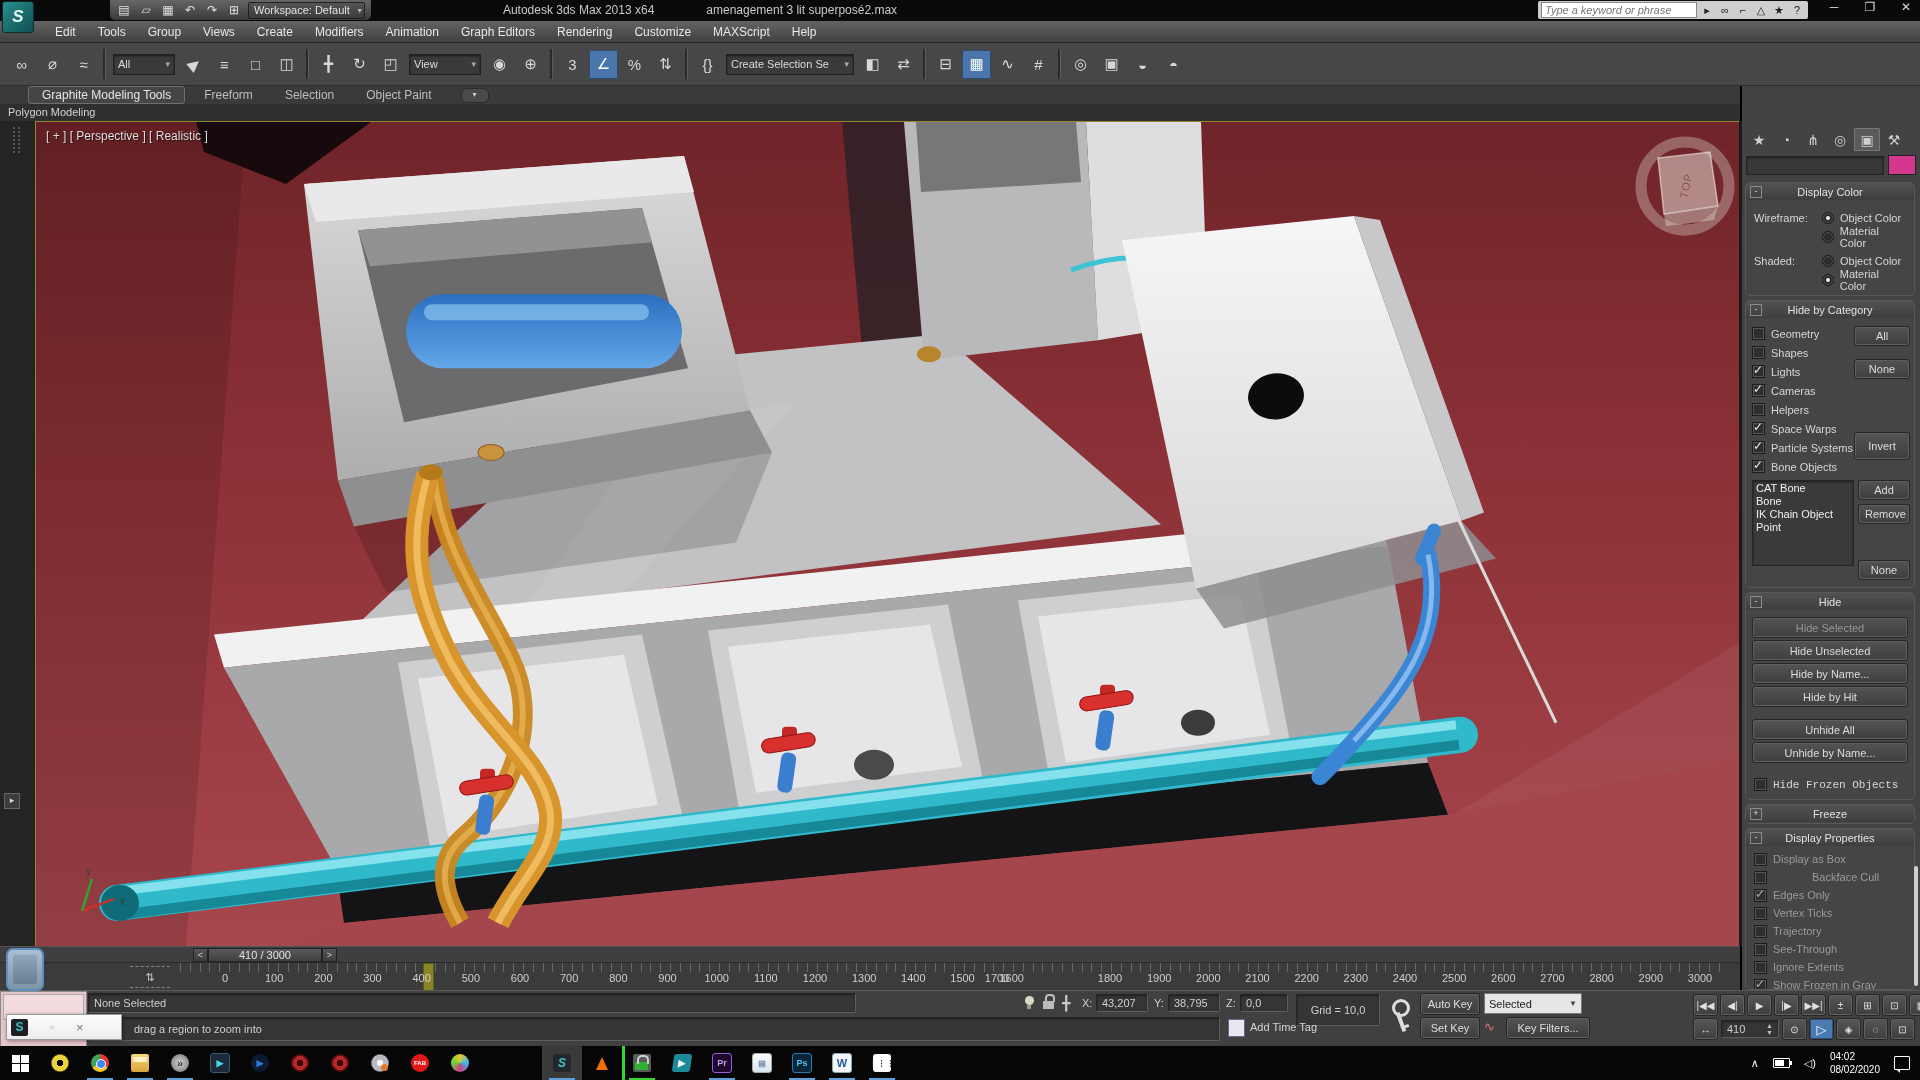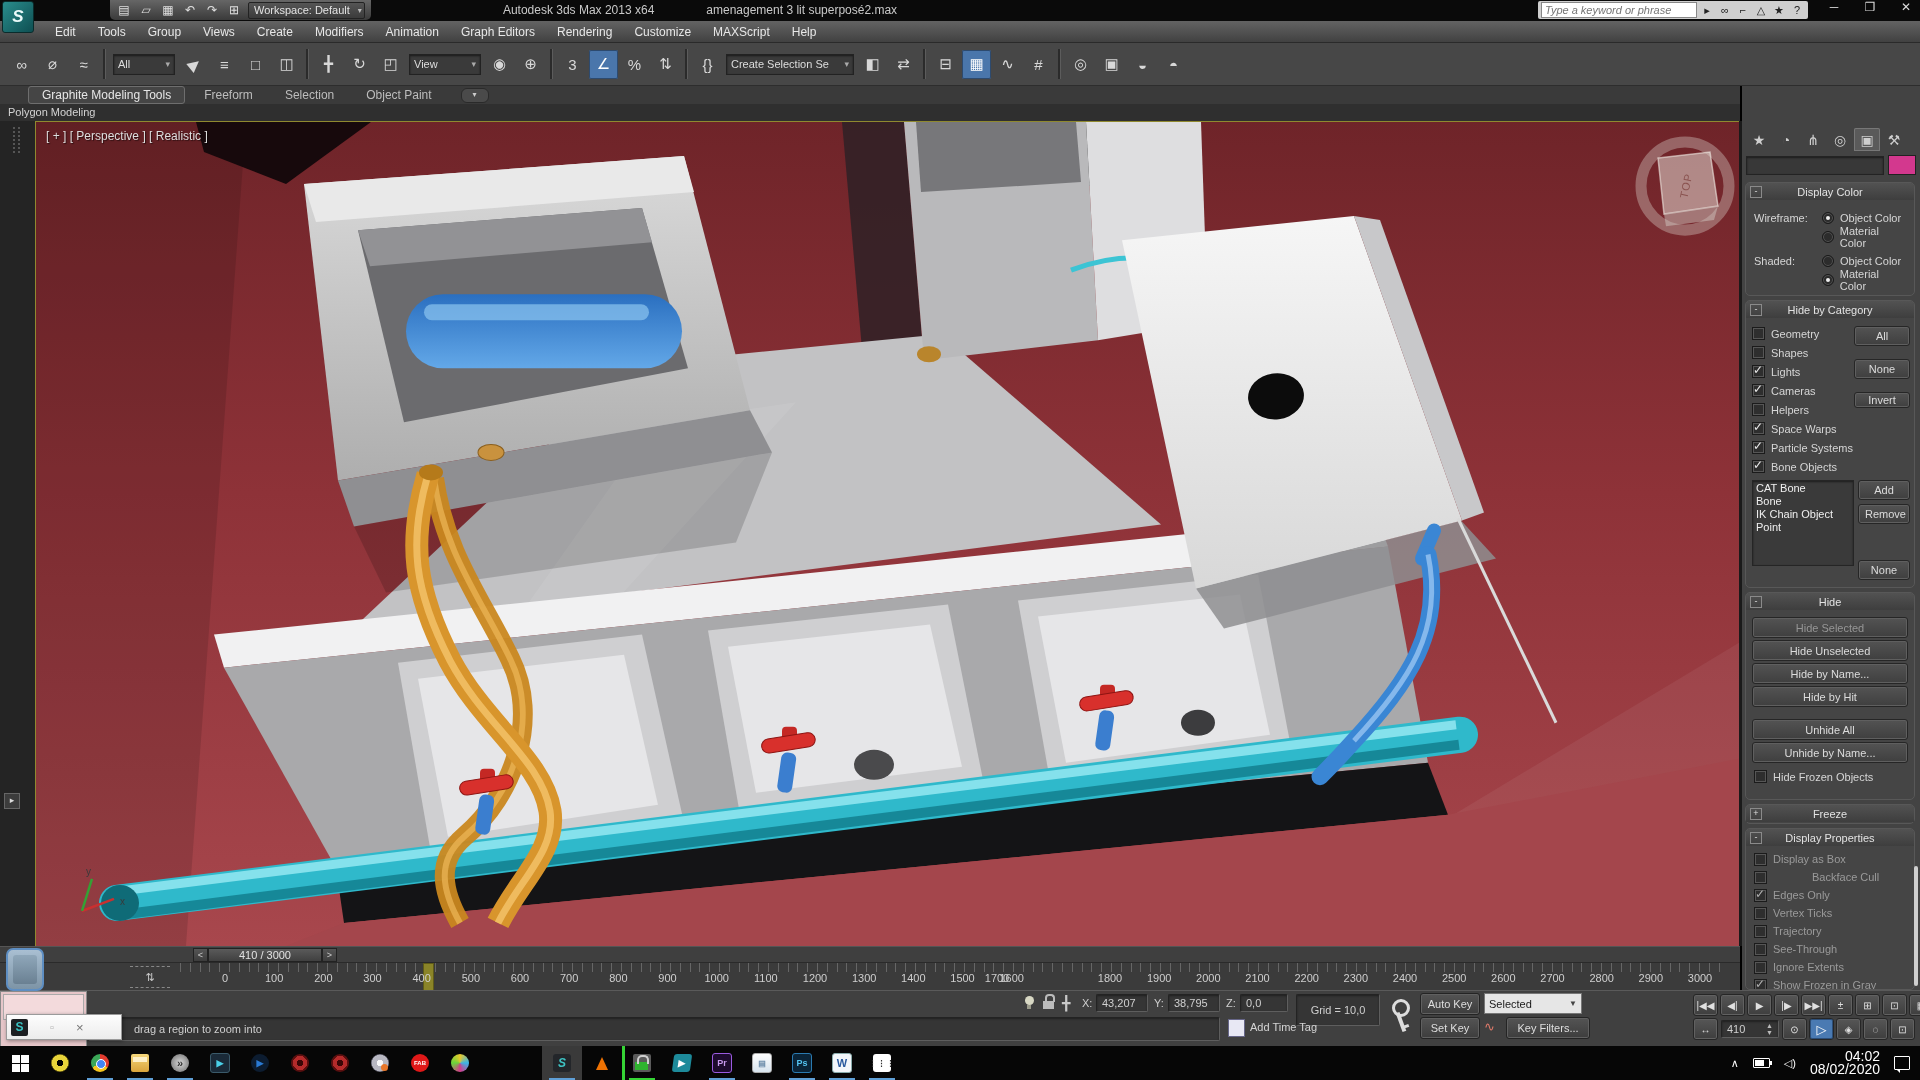--- a/index.html
+++ b/index.html
@@ -167,21 +167,21 @@
   .ic-notepad{background:linear-gradient(#fdfdfd,#d8e4ee);color:#6a8aa8;font-size:8px;border:1px solid #aaa;}
   .ic-ps{background:#0a2438;color:#54c3f0;border:1px solid #2a7ab0;font-size:9px;}
   .ic-word{background:#f2f6fa;color:#2a5a9e;border:1px solid #8aa;font-size:11px;}
   .ic-calc{background:#fff;color:#333;font-size:8px;letter-spacing:1px;}
   #tray{margin-left:auto;display:flex;align-items:center;gap:14px;padding-right:10px;color:#fff;}
   #tray .chev{font-size:11px;}
   .batt{width:15px;height:8px;border:1px solid #fff;border-radius:1px;position:relative;}
   .batt:after{content:"";position:absolute;right:-3px;top:2px;width:2px;height:4px;background:#fff;}
   .batt i{position:absolute;left:1px;top:1px;bottom:1px;width:9px;background:#fff;}
   .spk{font-size:11px;}
-  #clock{text-align:right;font-size:14px;line-height:13px;}
+  #clock{text-align:left;font-size:10px;line-height:13px;}
   .ac-box{width:14px;height:12px;border:1px solid #fff;border-radius:1px;position:relative;}
   .ac-box:after{content:"";position:absolute;left:1px;bottom:-4px;border-left:4px solid transparent;border-top:4px solid #fff;}
 </style>
 </head>
 <body>
 
 <div class="abs" id="titlebar"></div>
 <div class="abs" id="maxlogo">S</div>
 <div class="abs" id="qat">
   <span id="qat-icons" style="display:flex;gap:6px;">
@@ -553,21 +553,21 @@
             <span class="lbl">Particle Systems</span>
           </div>
           <div class="cp-row">
             <span class="cbx on"></span>
             <span class="lbl">Bone Objects</span>
           </div>
         </div>
       <div id="hbc-sidebtns" style="width:56px;display:flex;flex-direction:column;gap:13px;padding-top:2px;">
           <button class="btn3" style="height: 20px;">All</button>
           <button class="btn3" style="height: 20px;">None</button>
-          <button class="btn3" style="height: 16px;">Invert</button>
+          <button class="btn3" style="height: 28px; margin-top: 40px;">Invert</button>
         </div>
     </div>
     <div style="display:flex;padding:4px 4px 0 6px;gap:4px;">
       <div id="hbc-list" style="flex:1;height:82px;">
           <div>CAT Bone</div>
           <div>Bone</div>
           <div>IK Chain Object</div>
           <div>Point</div>
         </div>
       <div id="hbc-listbtns" style="width:52px;display:flex;flex-direction:column;gap:4px;">
@@ -584,21 +584,21 @@
       <span class="ro-title">Hide</span>
     </div>
     <div id="hide-btns" style="padding:5px 6px 0 6px;">
         <button class="btn3 dim" style="width: 100%; height: 21px; margin: 2px 0px;">Hide Selected</button>
         <button class="btn3" style="width: 100%; height: 21px; margin: 2px 0px;">Hide Unselected</button>
         <button class="btn3" style="width: 100%; height: 21px; margin: 2px 0px;">Hide by Name...</button>
         <button class="btn3" style="width: 100%; height: 21px; margin: 2px 0px;">Hide by Hit</button>
         <button class="btn3" style="width: 100%; height: 21px; margin: 12px 0px 2px;">Unhide All</button>
         <button class="btn3" style="width: 100%; height: 21px; margin: 2px 0px;">Unhide by Name...</button>
       </div>
-    <div class="cp-row" style="padding-left:8px;margin-top:4px;">
+    <div class="cp-row" style="padding-left:8px;margin-top:12px;font-family:Liberation Mono, monospace;">
       <span class="cbx"></span>
       <span class="lbl">Hide Frozen Objects</span>
     </div>
   </div>
 
   <div class="rollout" style="top:718px;height:18px;">
     <div class="ro-h">
       <span class="ro-sign">+</span>
       <span class="ro-title">Freeze</span>
     </div>
@@ -689,20 +689,23 @@
     <span class="rlabel" style="left: 1601.67px;">2800</span>
     <span class="rlabel" style="left: 1650.83px;">2900</span>
     <span class="rlabel" style="left: 1700px;">3000</span>
   </div>
 <div class="abs" id="trackicon">⇅</div>
 
 <div class="abs" id="statusbar">
   <div class="abs" id="pinklistener">
       <div class="half"></div>
     </div>
+  <div class="abs sunken" style="left:88px;top:2px;width:768px;height:20px;">
+    <span>None Selected</span>
+  </div>
   <div class="abs sunken" style="left:88px;top:26px;width:1132px;height:24px;padding-left:45px;">
     <span>drag a region to zoom into</span>
   </div>
 
   <div class="abs" style="left:1022px;top:5px;width:14px;height:16px;">
     <span style="display:block;width:9px;height:9px;border-radius:50%;background:#d8d8c4;margin:0 auto;"></span>
     <span style="display:block;width:4px;height:4px;background:#9a9a8a;margin:0 auto;"></span>
   </div>
   <div class="abs" style="left:1043px;top:7px;width:12px;height:12px;">
     <span style="position:absolute;left:2px;top:-4px;width:6px;height:6px;border:2px solid #bbb;border-bottom:none;border-radius:4px 4px 0 0;"></span>

